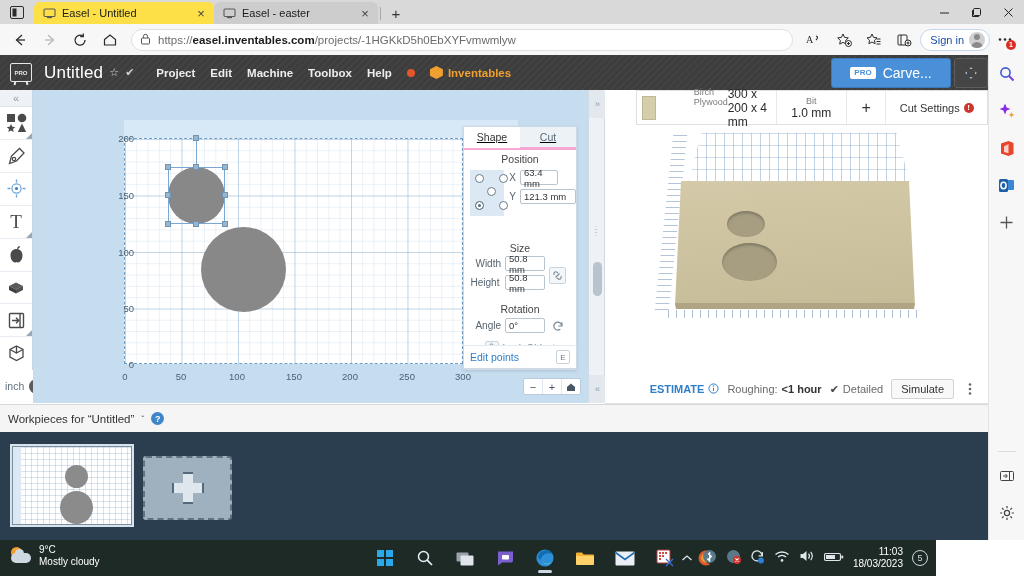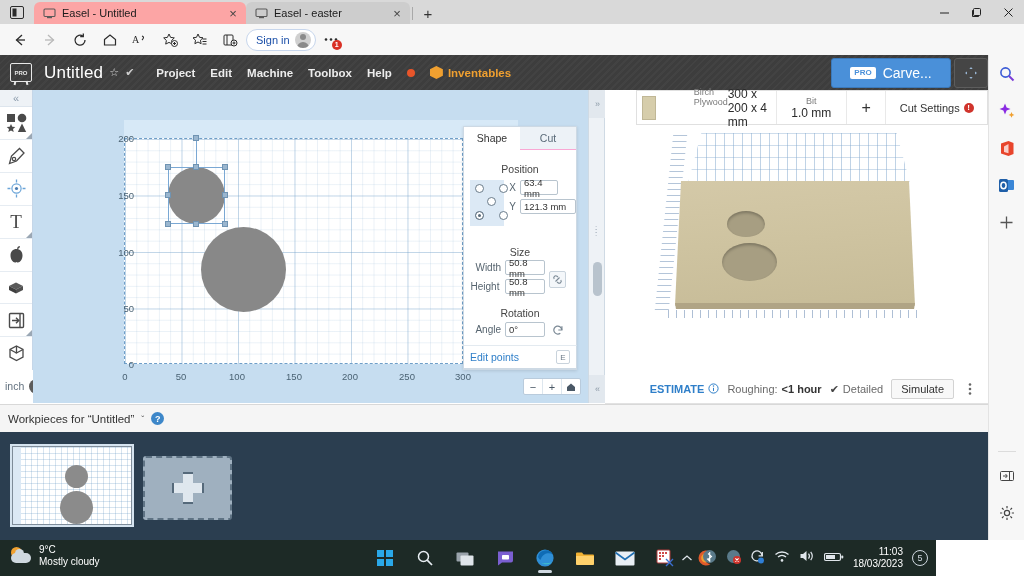--- a/index.html
+++ b/index.html
@@ -18,21 +18,21 @@
     display:flex; align-items:flex-end;
   }
   .tab-tools-btn {
     width: 34px; height:24px; display:flex; align-items:center; justify-content:center;
   }
   .tab {
     height: 22px; display:flex; align-items:center; gap:6px;
     padding: 0 6px 0 9px; border-radius:6px 6px 0 0;
     font-size: 11px; color:#1b1b1b; position:relative;
   }
-  .tab.active { background:#fca5a5; width:212px; }
+  .tab.active { background:#fde047; width:180px; }
   .tab.inactive { background:#cdcdcd; width:164px; }
   .tab .tablabel { flex:1; white-space:nowrap; overflow:hidden; text-overflow:ellipsis; }
   .tab .tabclose { font-size:13px; color:#444; width:14px; text-align:center; line-height:1; }
   .tab .favicon { width:13px; height:13px; flex:0 0 13px; }
   .newtab { width:26px; height:22px; display:flex; align-items:center; justify-content:center;
             font-size:15px; color:#333; }
   .tabsep { width:1px; height:13px; background:#a9a9a9; margin:0 2px 4px 2px; }
   .winbtns { margin-left:auto; display:flex; height:24px; }
   .winbtn { width:32px; height:24px; display:flex; align-items:center; justify-content:center; color:#222; }
   .winbtn svg { display:block; }
@@ -139,25 +139,25 @@
 
   .zoom-ctl { position:absolute; left:523px; top:378px; width:58px; height:17px; background:#fff; border:1px solid #b9cbdc; border-radius:2px; display:flex; }
   .zoom-ctl div { flex:1; display:flex; align-items:center; justify-content:center; font-size:11px; color:#4a5866; border-right:1px solid #dde6ee;}
   .zoom-ctl div:last-child{border-right:none;}
 
   
   .shape-panel {
     position:absolute; left:463px; top:126px; width:114px; height:244px; background:#fff;
     border:1px solid #cdd9e4; box-shadow:0 1px 3px rgba(0,0,0,0.12);
   }
-  .sp-tabs { display:flex; height:23px; border-bottom:1px solid #f9a8d4;}
+  .sp-tabs { display:flex; height:23px; border-bottom:3px solid #f9a8d4;text-decoration:underline;}
   .sp-tab { flex:1; display:flex; align-items:center; justify-content:center; font-size:10.5px; color:#5a6a78; }
   .sp-tab.active { background:#fff; color:#333; border-bottom:1px solid #fff; margin-bottom:-1px;}
   .sp-tab.inactive { background:#edf2f7; }
-  .sp-sect { text-align:center; font-size:10.5px; color:#444; margin-top:13px; }
+  .sp-sect { text-align:center; font-size:10.5px; color:#444; margin-top:3px; }
   .anchor-grid { width:54px; height:46px; background:#dce9f5; position:relative; margin-left:6px; margin-top:3px; }
   .anc { position:absolute; width:9px; height:9px; border-radius:50%; border:1.3px solid #6a7c8b; background:#fff;}
   .anc.on { background:#5a6b7a; box-shadow: inset 0 0 0 2px #fff; }
   .fld-row { display:flex; align-items:center; gap:4px; margin-bottom:4px; }
   .fld-lbl { font-size:10px; color:#56646f; }
   .fld { border:1px solid #b8c4ce; border-radius:2px; height:15px; font-size:9.5px; color:#333;
          display:flex; align-items:center; padding:0 3px; background:#fff; }
   .sq-btn { width:17px; height:17px; border:1px solid #c9d3dc; border-radius:2px; background:#f4f7fa;
             display:flex; align-items:center; justify-content:center; color:#7a8894; font-size:10px;}
   .lock-row { display:flex; align-items:center; justify-content:center; gap:4px; font-size:10px; color:#7a8894; margin-top:7px;}
@@ -341,20 +341,29 @@
         <svg width="16" height="16" viewBox="0 0 16 16">
           <path d="M13 8 A5 5 0 1 1 11 4.2" fill="none" stroke="#2b2b2b" stroke-width="1.3"></path>
           <path d="M11.3 1.4 V4.5 H8.2" fill="none" stroke="#2b2b2b" stroke-width="1.3"></path>
         </svg>
       </div>
     <div class="navicon">
         <svg width="16" height="16" viewBox="0 0 16 16">
           <path d="M2.5 7.5 L8 3 L13.5 7.5 V13 H2.5 Z" fill="none" stroke="#2b2b2b" stroke-width="1.2"></path>
         </svg>
       </div>
+    <div class="urlbar">
+      <span>
+        <svg width="11" height="12" viewBox="0 0 11 12">
+            <rect x="1.5" y="5" width="8" height="6" rx="1" fill="none" stroke="#555"></rect>
+            <path d="M3.4 5 V3.4 a2.1 2.1 0 0 1 4.2 0 V5" fill="none" stroke="#555"></path>
+          </svg>
+      </span>
+      <span class="urltext"><span>https://</span><b>easel.inventables.com</b><span>/projects/-1HGKkD5h0EbXYFvmwmlyw</span></span>
+    </div>
     <div class="navicon">
         <svg width="17" height="15" viewBox="0 0 17 15">
           <text x="0" y="11" font-size="10" font-family="Liberation Serif, serif" fill="#2b2b2b">A</text>
           <path d="M10 4 q3 1 0 4" fill="none" stroke="#2b2b2b" stroke-width="1.1"></path>
         </svg>
       </div>
     <div class="navicon">
         <svg width="16" height="16" viewBox="0 0 16 16">
           <path d="M7 2 L8.6 5.4 L12.3 5.9 L9.6 8.5 L10.3 12.1 L7 10.4 L3.7 12.1 L4.4 8.5 L1.7 5.9 L5.4 5.4 Z" fill="none" stroke="#2b2b2b" stroke-width="1"></path>
           <circle cx="12.5" cy="11.5" r="3" fill="#f7f7f7" stroke="#2b2b2b" stroke-width="1"></circle>
@@ -609,21 +618,21 @@
           <span class="fld-lbl">X</span>
           <span class="fld" style="width:38px;">63.4 mm</span>
         </div>
         <div class="fld-row">
           <span class="fld-lbl">Y</span>
           <span class="fld" style="width:56px;">121.3 mm</span>
         </div>
       </div>
     </div>
 
-    <div class="sp-sect" style="margin-top:20px;">Size</div>
+    <div class="sp-sect" style="margin-top:26px;">Size</div>
     <div style="display:flex; align-items:center; margin-top:2px; padding-left:5px;">
       <div>
         <div class="fld-row">
           <span class="fld-lbl" style="width:32px;text-align:right;">Width</span>
           <span class="fld" style="width:40px;">50.8 mm</span>
         </div>
         <div class="fld-row">
           <span class="fld-lbl" style="width:32px;text-align:center;">Height</span>
           <span class="fld" style="width:40px;">50.8 mm</span>
         </div>

